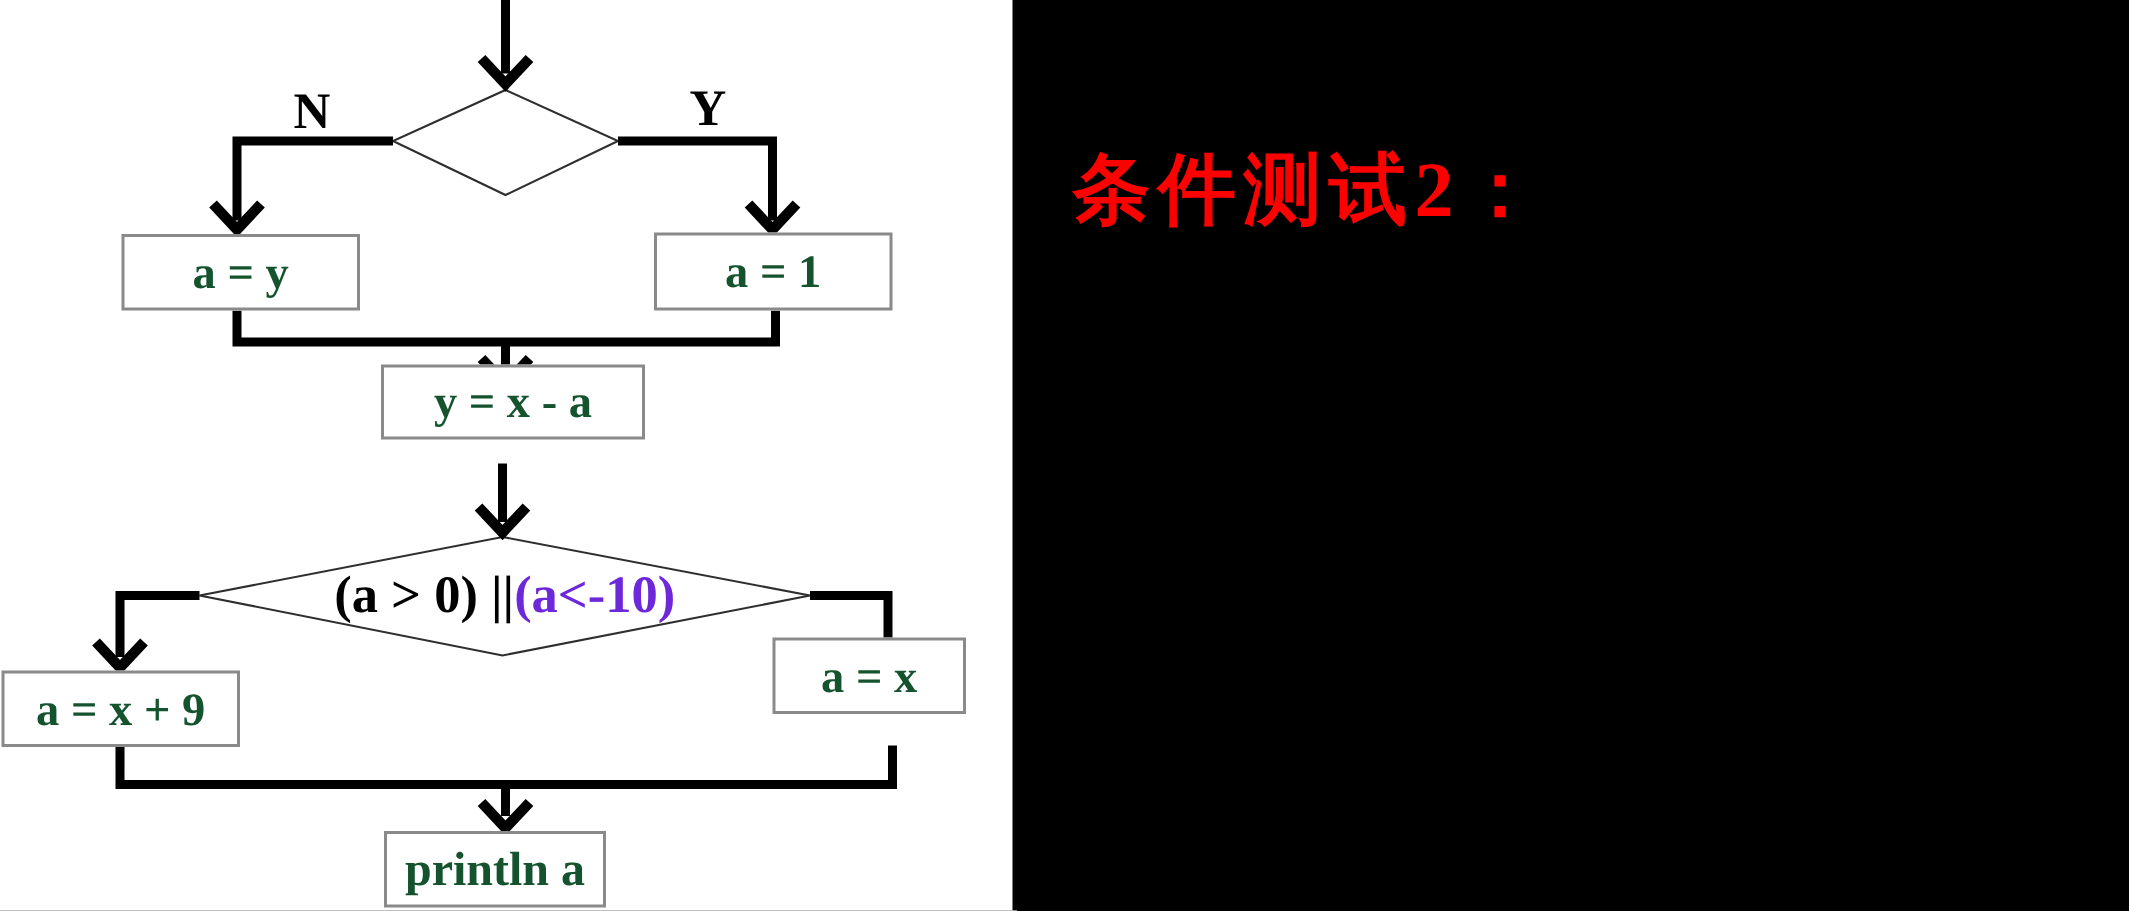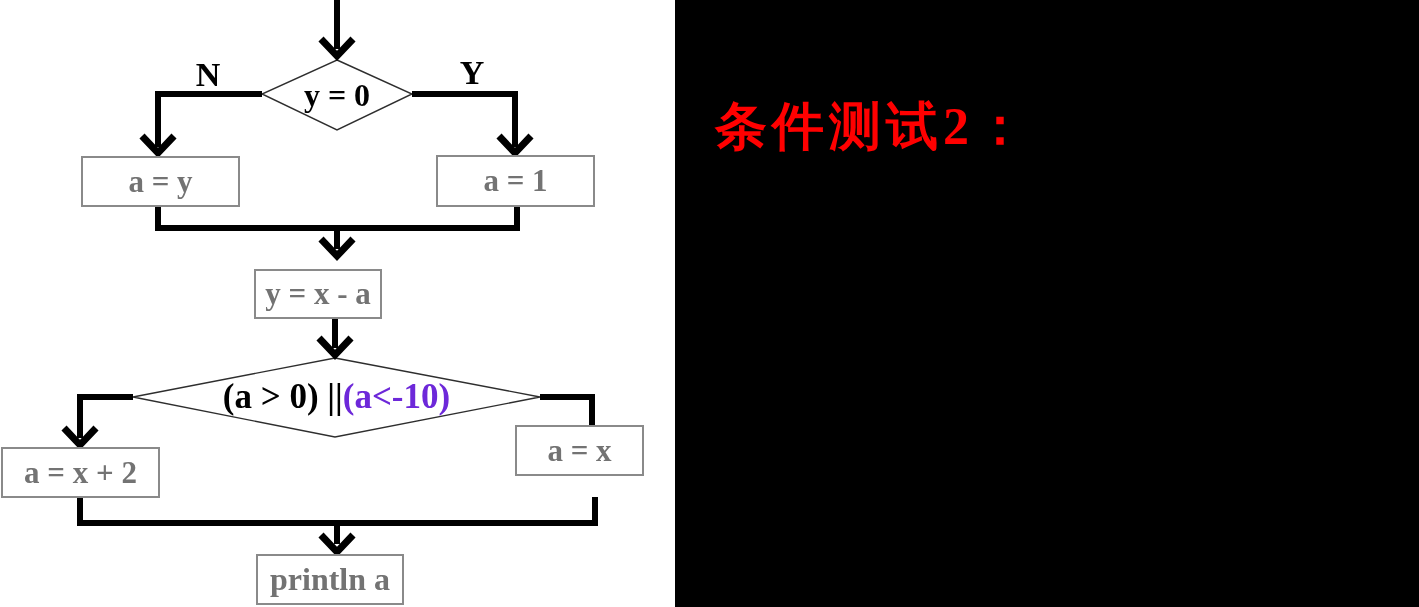--- a/index.html
+++ b/index.html
@@ -26,21 +26,21 @@
     position: absolute;
     z-index: 2;
     background: #ffffff;
     border: 2px solid #8a8a8a;
     box-sizing: border-box;
     display: flex;
     align-items: center;
     justify-content: center;
     font-weight: bold;
     font-size: 31px;
-    color: #737373;
+    color: #14532d;
     white-space: nowrap;
   }
   .diamond-label {
     position: absolute;
     z-index: 2;
     display: flex;
     align-items: center;
     justify-content: center;
     font-weight: bold;
     color: #000000;
@@ -54,21 +54,21 @@
     position: absolute;
     z-index: 2;
     font-weight: bold;
     font-size: 34px;
     color: #000000;
   }
   .n-label { left: 188px; top: 56px; width: 40px; text-align: center; }
   .y-label { left: 452px; top: 54px; width: 40px; text-align: center; }
   .box-a-y      { left: 81px;  top: 156px; width: 159px; height: 51px; }
   .box-a-1      { left: 436px; top: 155px; width: 159px; height: 52px; }
-  .box-y-x-a    { left: 254px; top: 269px; width: 128px; height: 50px; }
+  .box-y-x-a    { left: 254px; top: 243px; width: 176px; height: 50px; }
   .box-a-x-1    { left: 1px;   top: 447px; width: 159px; height: 51px; }
   .box-a-x      { left: 515px; top: 425px; width: 129px; height: 51px; }
   .box-println  { left: 256px; top: 554px; width: 148px; height: 51px; font-size: 32px; }
   .title-panel {
     position: absolute;
     left: 675px; top: 0;
     width: 840px; height: 607px;
     background: #000000;
   }
   .slide-title {
@@ -114,33 +114,32 @@
         <path d="M 142,136 L 158,153 L 174,136"></path>
         <path d="M 499,136 L 515,153 L 531,136"></path>
         <path d="M 321,239 L 337,256 L 353,239"></path>
         <path d="M 319,338 L 335,355 L 351,338"></path>
         <path d="M 64,428 L 80,445 L 96,428"></path>
         <path d="M 576,428 L 592,445 L 608,428"></path>
         <path d="M 321,535 L 337,552 L 353,535"></path>
       </g>
     </svg>
 
-    <div class="diamond-label d1-label">y = 0</div>
     <div class="diamond-label d2-label">
       <span>(a &gt; 0) || </span>
       <span class="d2-red">(a&lt;-10)</span>
     </div>
 
     <div class="branch-label n-label">N</div>
     <div class="branch-label y-label">Y</div>
 
     <div class="node box-a-y">a = y</div>
     <div class="node box-a-1">a = 1</div>
     <div class="node box-y-x-a">y = x - a</div>
-    <div class="node box-a-x-1">a = x + 2</div>
+    <div class="node box-a-x-1">a = x + 9</div>
     <div class="node box-a-x">a = x</div>
     <div class="node box-println">println a</div>
 
   </div>
 
   <div class="title-panel">
     <div class="slide-title">条件测试2：</div>
   </div>
 
 </div>

